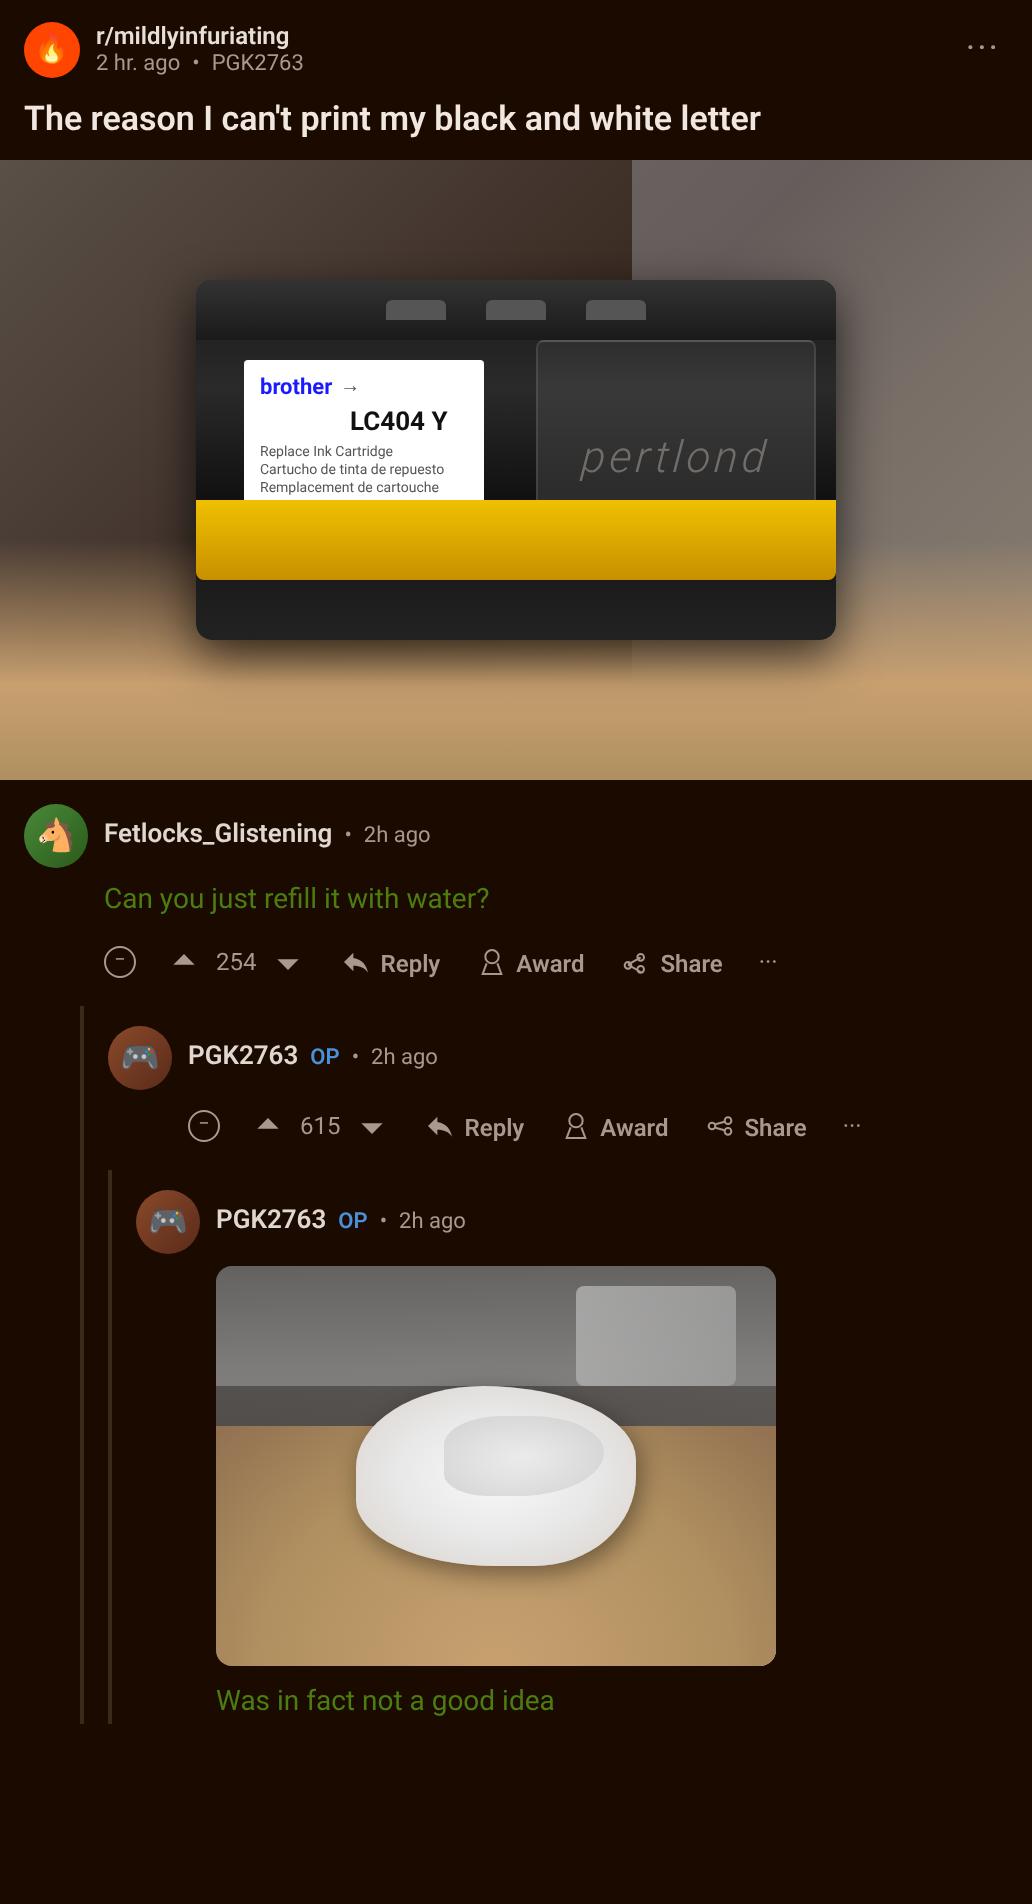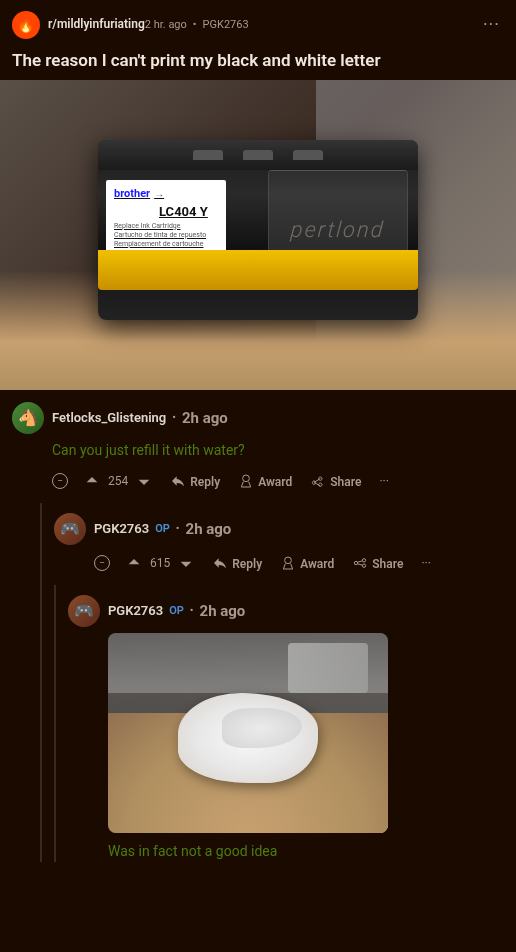--- a/index.html
+++ b/index.html
@@ -29,20 +29,21 @@
       border-radius: 50%;
       background: #ff4500;
       display: flex; align-items: center; justify-content: center;
       font-size: 14px;
       color: white;
       font-weight: bold;
       flex-shrink: 0;
     }
     .post-meta {
       display: flex;
+      flex-direction: column;
       line-height: 1.2;
     }
     .subreddit-name {
       font-size: 12px;
       color: #e8e0d8;
       font-weight: 600;
     }
     .post-meta-row {
       display: flex;
       align-items: center;
@@ -109,29 +110,28 @@
       position: absolute;
       bottom: 30px;
       left: 0; right: 0;
       height: 40px;
       background: linear-gradient(180deg, #f0c000, #c89000);
       border-radius: 0 0 4px 4px;
     }
     .cart-label {
       position: absolute;
       top: 40px;
-      left: 8px;
+      left: 24px;
       background: white;
       padding: 6px 8px;
       width: 120px;
       border-radius: 2px;
       font-size: 9px;
       color: #111;
       line-height: 1.4;
-      text-decoration: underline;
     }
     .cart-label .brand-row {
       display: flex;
       align-items: center;
       gap: 4px;
       margin-bottom: 2px;
     }
     .cart-label .brand-name {
       font-size: 11px;
       font-weight: bold;
@@ -252,23 +252,22 @@
       font-size: 13px;
       font-weight: 600;
       color: #e0d8d0;
     }
     .op-badge {
       font-size: 11px;
       color: #4a90d9;
       font-weight: 600;
     }
     .comment-time {
-      font-size: 15px;
-      color: #a89890;
-      font-weight: bold;
+      font-size: 11px;
+      color: #a89890;
     }
     .comment-dot { color: #a89890; font-size: 11px; }
 
     .comment-text {
       font-size: 14px;
       color: #4d7c0f;
       line-height: 1.5;
       padding-left: 40px;
       margin-bottom: 8px;
     }

